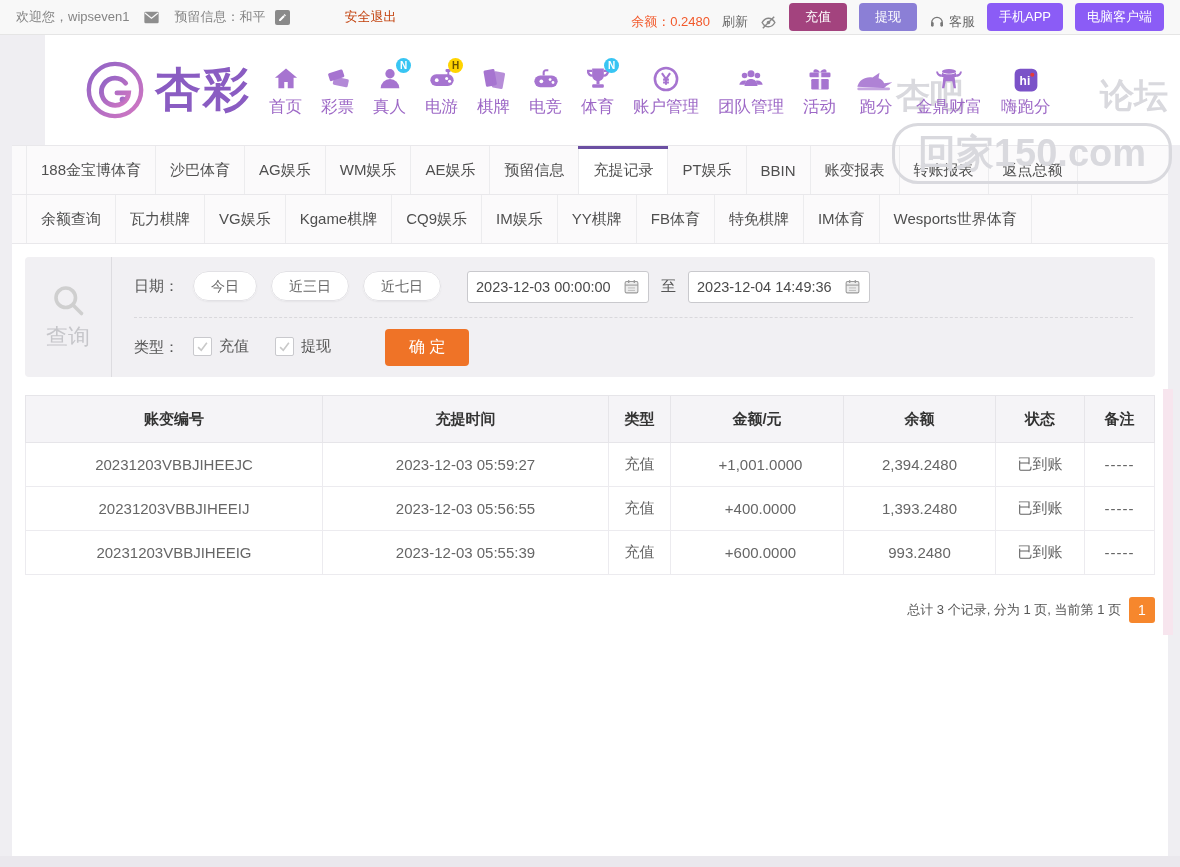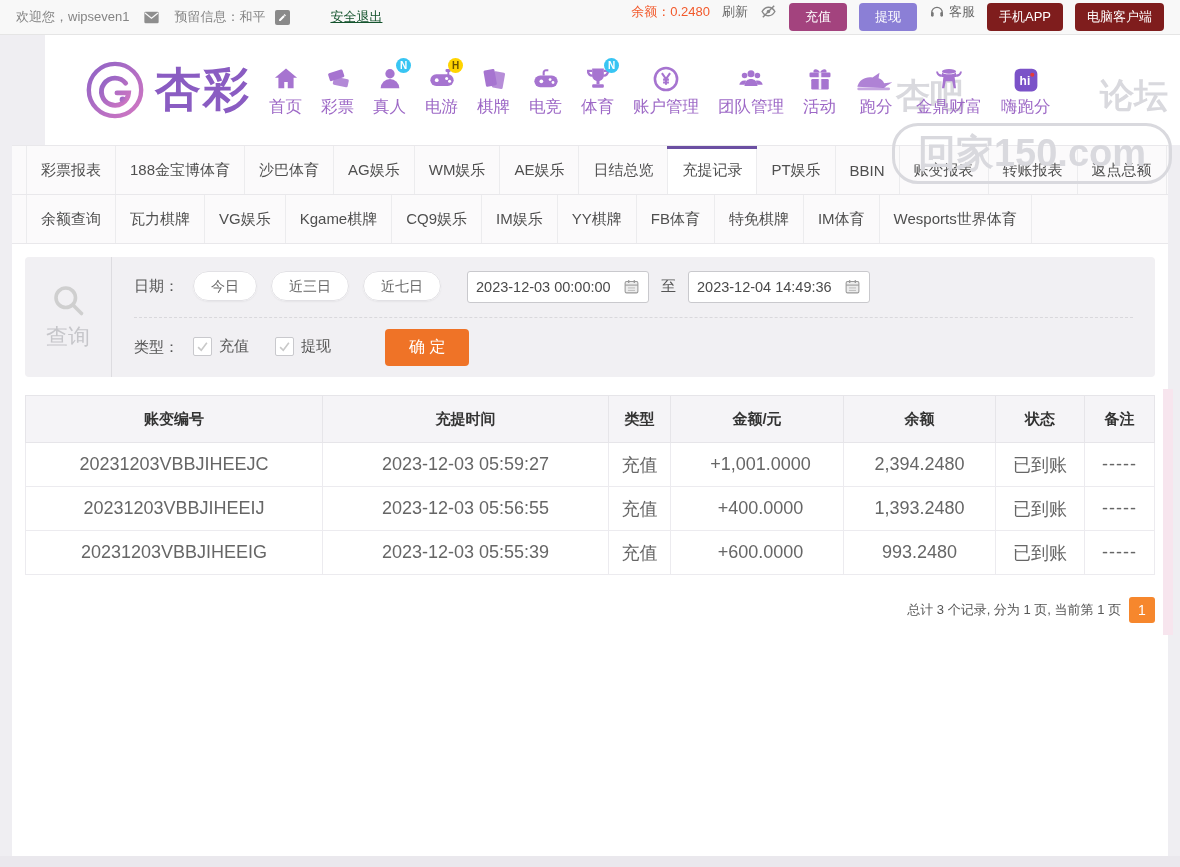--- a/index.html
+++ b/index.html
@@ -1,26 +1,26 @@
 <!DOCTYPE html>
 <html><head>
 <meta charset="utf-8">
 <style>
   html,body{margin:0;padding:0;}
   body{width:1180px;height:867px;background:#efeef2;font-family:"Liberation Sans","DejaVu Sans",sans-serif;position:relative;overflow:hidden;}
   
   .topbar{height:34px;background:#f8f8f8;border-bottom:1px solid #e5e5e5;display:flex;align-items:center;gap:10px;padding:0 16px;font-size:13px;color:#858585;}
-  .logout{margin-left:30px;color:#14532d;text-decoration:underline;cursor:pointer;}
-  .tb-right{margin-left:auto;display:flex;align-items:flex-start;gap:12px;}
+  .logout{margin-left:44px;color:#c2410c;cursor:pointer;}
+  .tb-right{margin-left:auto;display:flex;align-items:flex-end;gap:12px;}
   .balance{color:#f2592b;}
   .refresh{color:#666;cursor:pointer;}
   .btn{border:none;color:#fff;font-size:13px;border-radius:4px;padding:5px 16px;cursor:pointer;font-family:inherit;}
   .plum{background:#a3437e;}
   .violet{background:#8b7fd6;}
-  .pink{background:#7f1d1d;padding:5px 12px;}
+  .pink{background:#8b5cf6;padding:5px 12px;}
   .service{display:inline-flex;align-items:center;gap:4px;color:#666;cursor:pointer;}
   .edit-box{background:#8a8a8a;width:15px;height:15px;border-radius:2px;display:inline-flex;align-items:center;justify-content:center;cursor:pointer;}
   .env{display:inline-flex;margin:0 4px;}
   
   .header{height:110px;background:#fff;display:flex;align-items:center;padding-left:38px;position:relative;margin-left:45px;}
   .brand{display:flex;align-items:center;gap:8px;cursor:pointer;z-index:2;}
   .brand-text{font-size:46px;font-weight:bold;color:#8a5cc2;letter-spacing:2px;}
   .nav{display:flex;align-items:flex-end;gap:19px;margin-left:18px;position:relative;z-index:2;}
   .nav-item{position:relative;display:flex;flex-direction:column;align-items:center;cursor:pointer;}
   .nav-icon{height:30px;display:flex;align-items:flex-end;color:#a674d0;}
@@ -52,21 +52,21 @@
   .date-input{background:#fff;border:1px solid #c9c9cd;border-radius:3px;height:32px;width:182px;display:flex;align-items:center;justify-content:space-between;padding:0 8px;margin-left:12px;font-size:14.5px;color:#4a4a4a;cursor:text;box-sizing:border-box;}
   .to{margin-left:12px;color:#555;font-size:15px;}
   .chk{display:inline-flex;align-items:center;margin-right:26px;cursor:pointer;}
   .box{width:19px;height:19px;background:#fff;border:1px solid #c9c9cd;border-radius:2px;display:inline-flex;box-sizing:border-box;}
   .box svg{width:15px;height:15px;margin:auto;}
   .chk-label{font-size:15px;color:#555;margin-left:7px;}
   .confirm{background:#ef7327;color:#fff;border:none;border-radius:4px;font-size:16px;padding:8px 24px;margin-left:28px;cursor:pointer;font-family:inherit;}
   .table-wrap{margin-top:18px;}
   table.grid{width:100%;border-collapse:collapse;text-align:center;}
   .grid th{background:#f5f4f7;border:1px solid #e6e5e9;height:44px;font-size:15px;color:#333;font-weight:bold;}
-  .grid td{border:1px solid #ecebef;height:41px;font-size:18px;color:#666;background:#fff;}
+  .grid td{border:1px solid #ecebef;height:41px;font-size:15px;color:#666;background:#fff;}
   .c-amount{color:#e8222a;padding-left:8px;}
   .c-status{color:#56b253;}
   .c-remark{color:#8f8f8f;letter-spacing:1px;}
   .pagination{display:flex;justify-content:flex-end;align-items:center;gap:8px;margin-top:22px;font-size:13px;color:#555;}
   .page-btn{background:#f6872d;color:#fff;width:26px;height:26px;display:flex;align-items:center;justify-content:center;border-radius:3px;font-size:14px;cursor:pointer;}
   .footer-strip{height:12px;background:#eae8ed;width:100%;}
   .pink-strip{position:absolute;right:7px;top:389px;width:10px;height:246px;background:#f7e5ee;z-index:6;}
 </style>
 </head>
 <body>
@@ -276,27 +276,26 @@
     <div class="wm-top">
       <span>杏吧</span>
       <span>论坛</span>
     </div>
     <div class="wm-domain">回家150.com</div>
   </div>
 </div>
 
 <div class="card">
   <div class="tabrow first" id="tabrow1">
-      <div class="tab">彩票报表</div>
       <div class="tab">188金宝博体育</div>
       <div class="tab">沙巴体育</div>
       <div class="tab">AG娱乐</div>
       <div class="tab">WM娱乐</div>
       <div class="tab">AE娱乐</div>
-      <div class="tab">日结总览</div>
+      <div class="tab">预留信息</div>
       <div class="tab active">充提记录</div>
       <div class="tab">PT娱乐</div>
       <div class="tab">BBIN</div>
       <div class="tab">账变报表</div>
       <div class="tab">转账报表</div>
       <div class="tab">返点总额</div>
     </div>
   <div class="tabrow" id="tabrow2">
       <div class="tab">余额查询</div>
       <div class="tab">瓦力棋牌</div>

